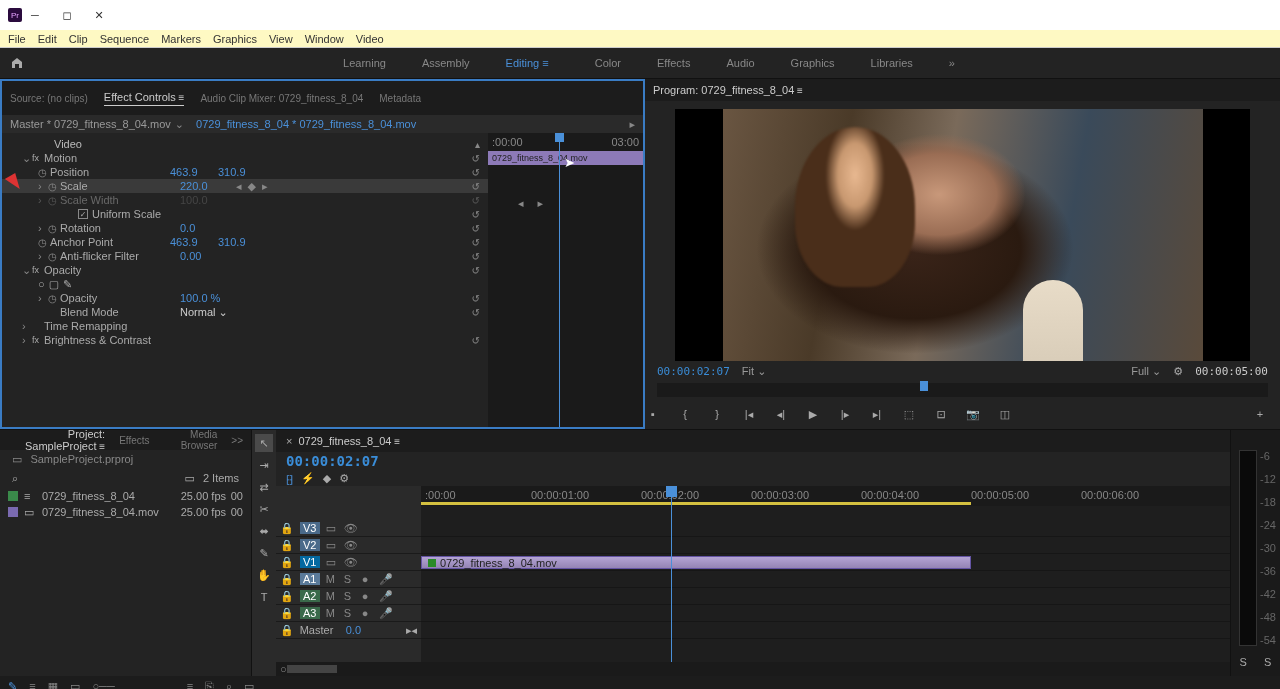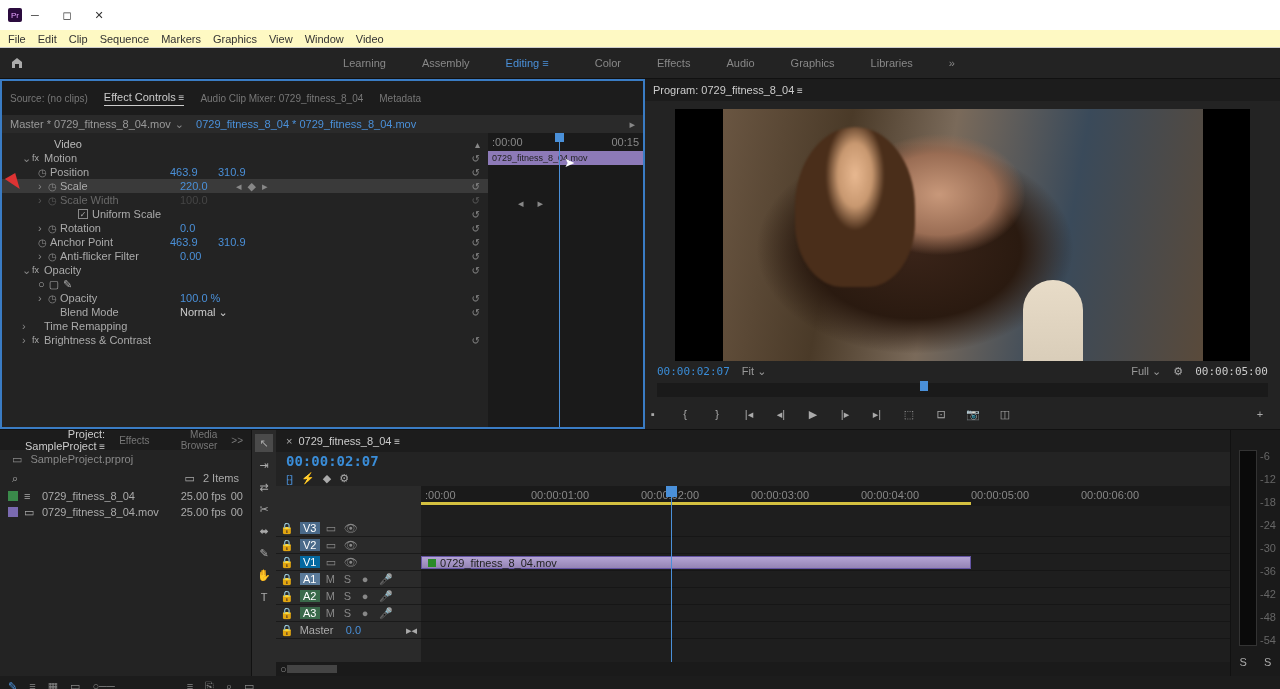--- a/index.html
+++ b/index.html
@@ -312,21 +312,21 @@
         <div class="ec-row indent1">
           <span class="twisty">›</span>
           <span class="fx">fx</span>
           <span class="label">Brightness &amp; Contrast</span>
           <span class="reset">↺</span>
         </div>
       </div>
       <div class="ec-timeline">
         <div class="ec-timeline-ruler">
           <span>:00:00</span>
-          <span>00:15</span>
+          <span>03:00</span>
         </div>
         <div class="ec-timeline-clip">0729_fitness_8_04.mov</div>
         <div class="ec-playhead"></div>
         <div class="ec-cursor">➤</div>
         <div style="position:absolute;left:30px;top:64px;display:flex;gap:14px;font-size:9px;color:#888">
           <span>◂</span>
           <span>▸</span>
         </div>
       </div>
     </div>

